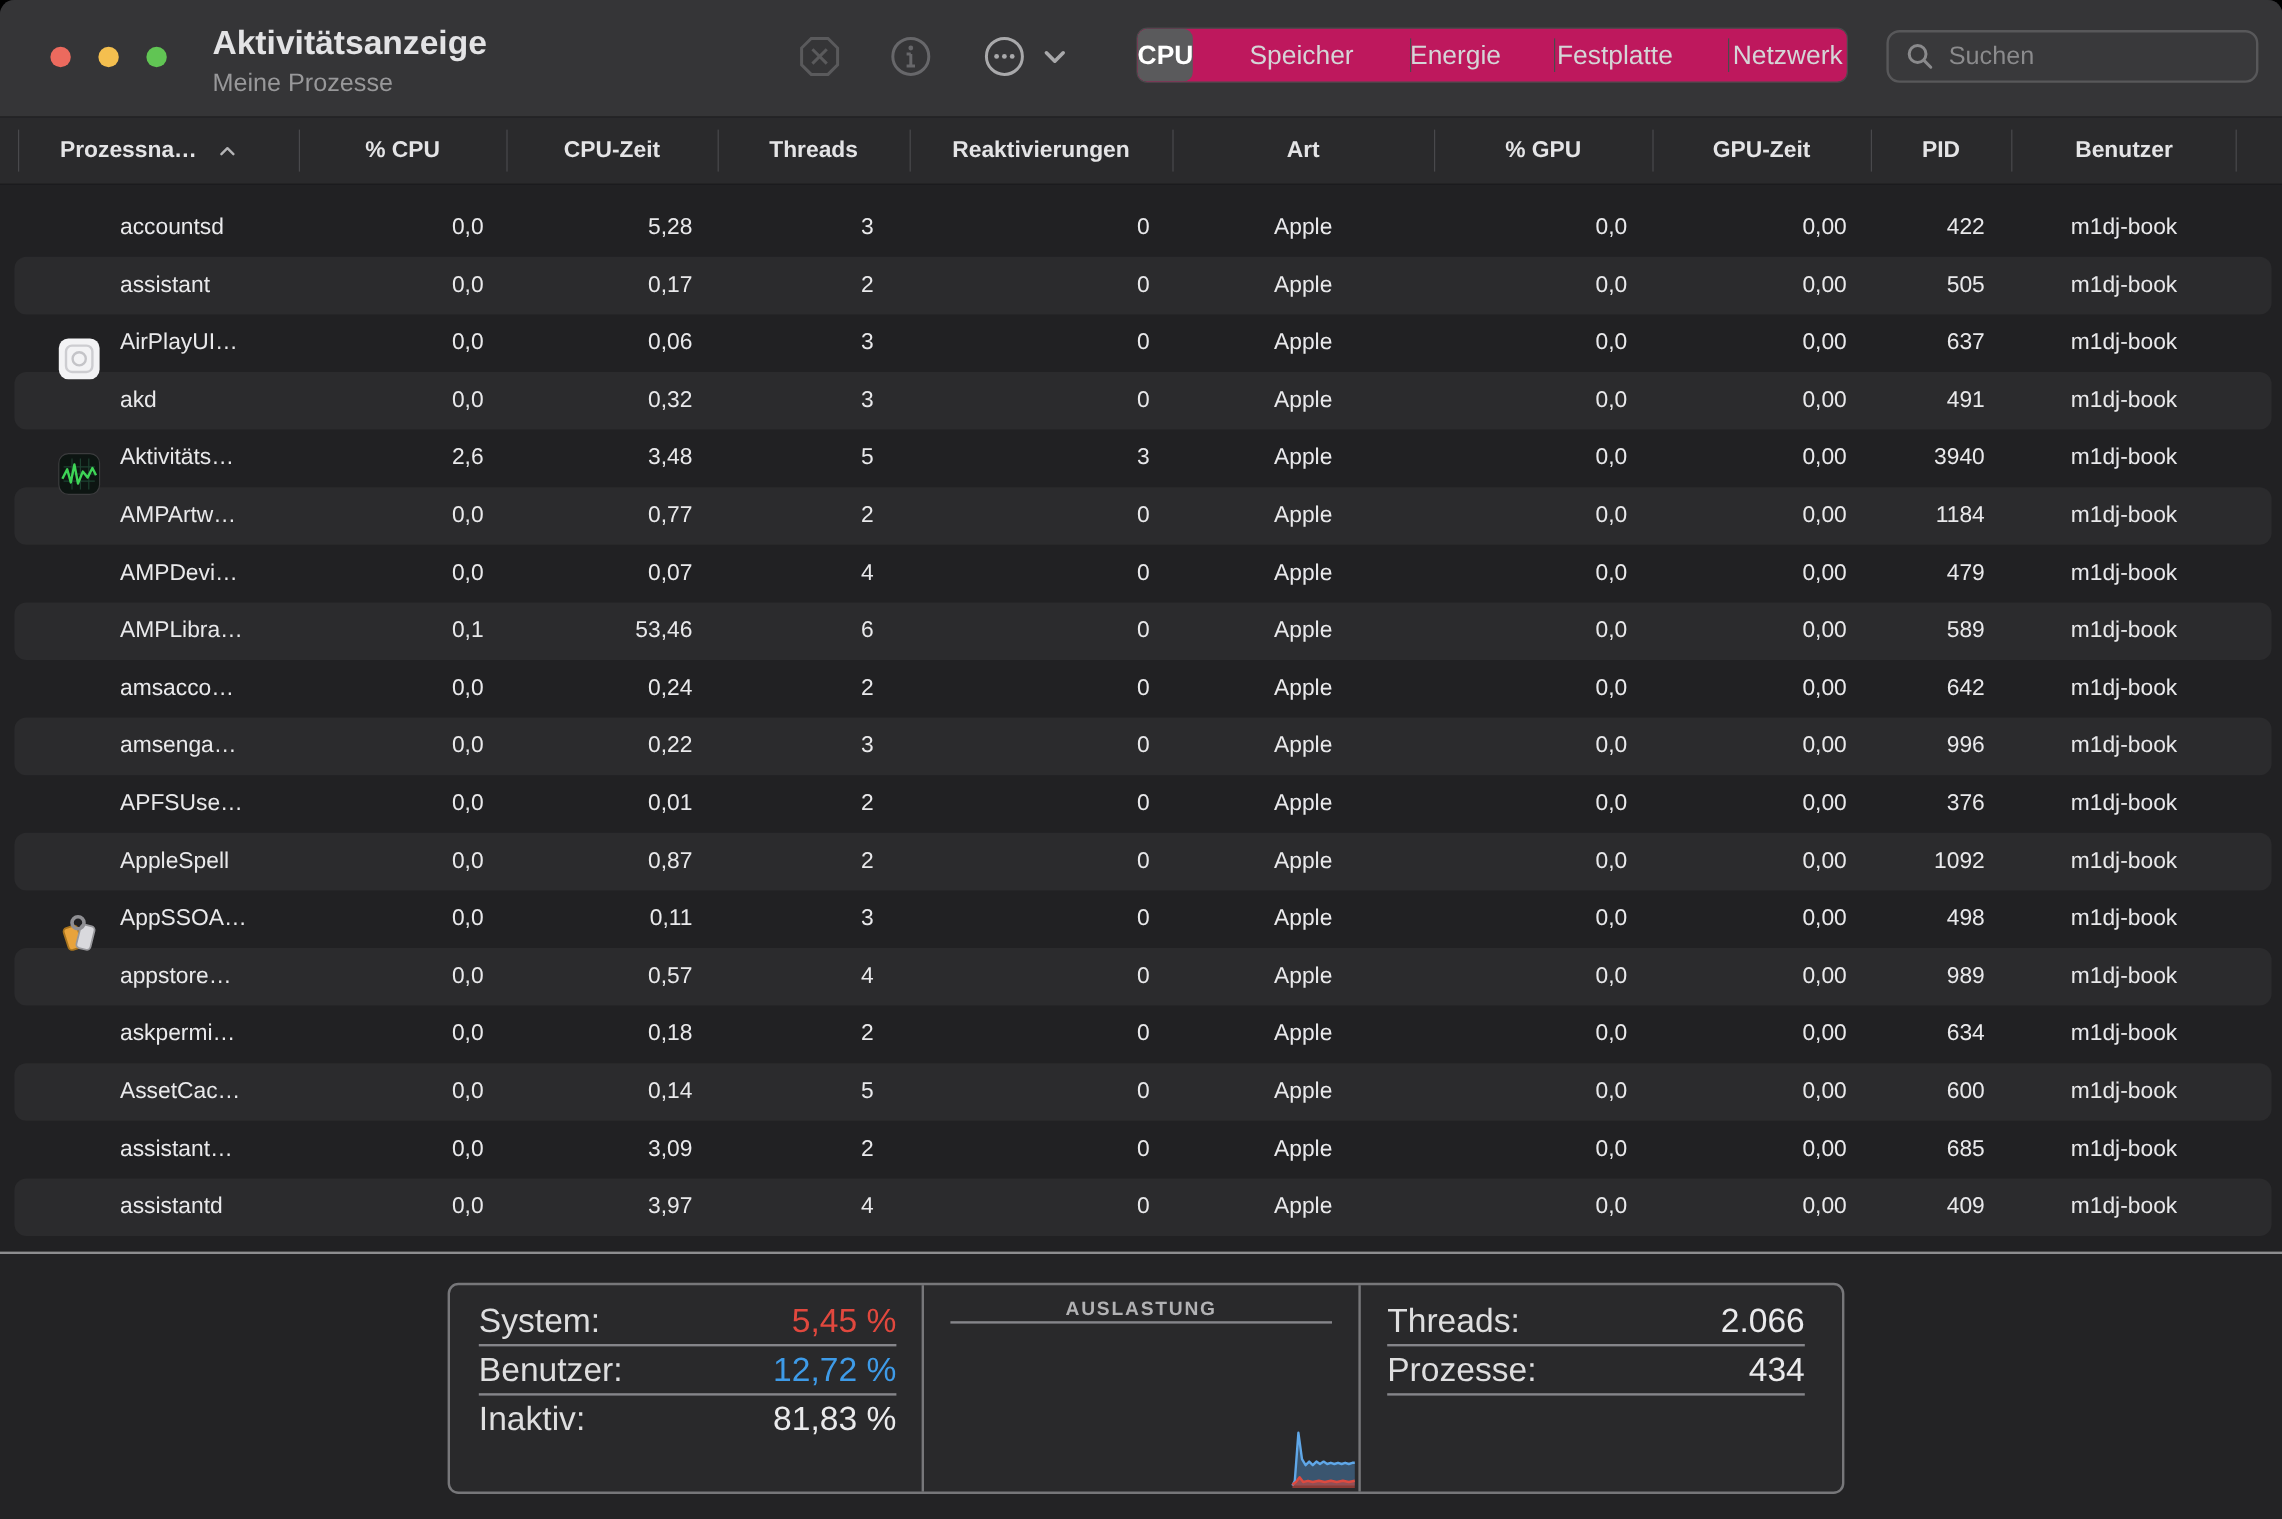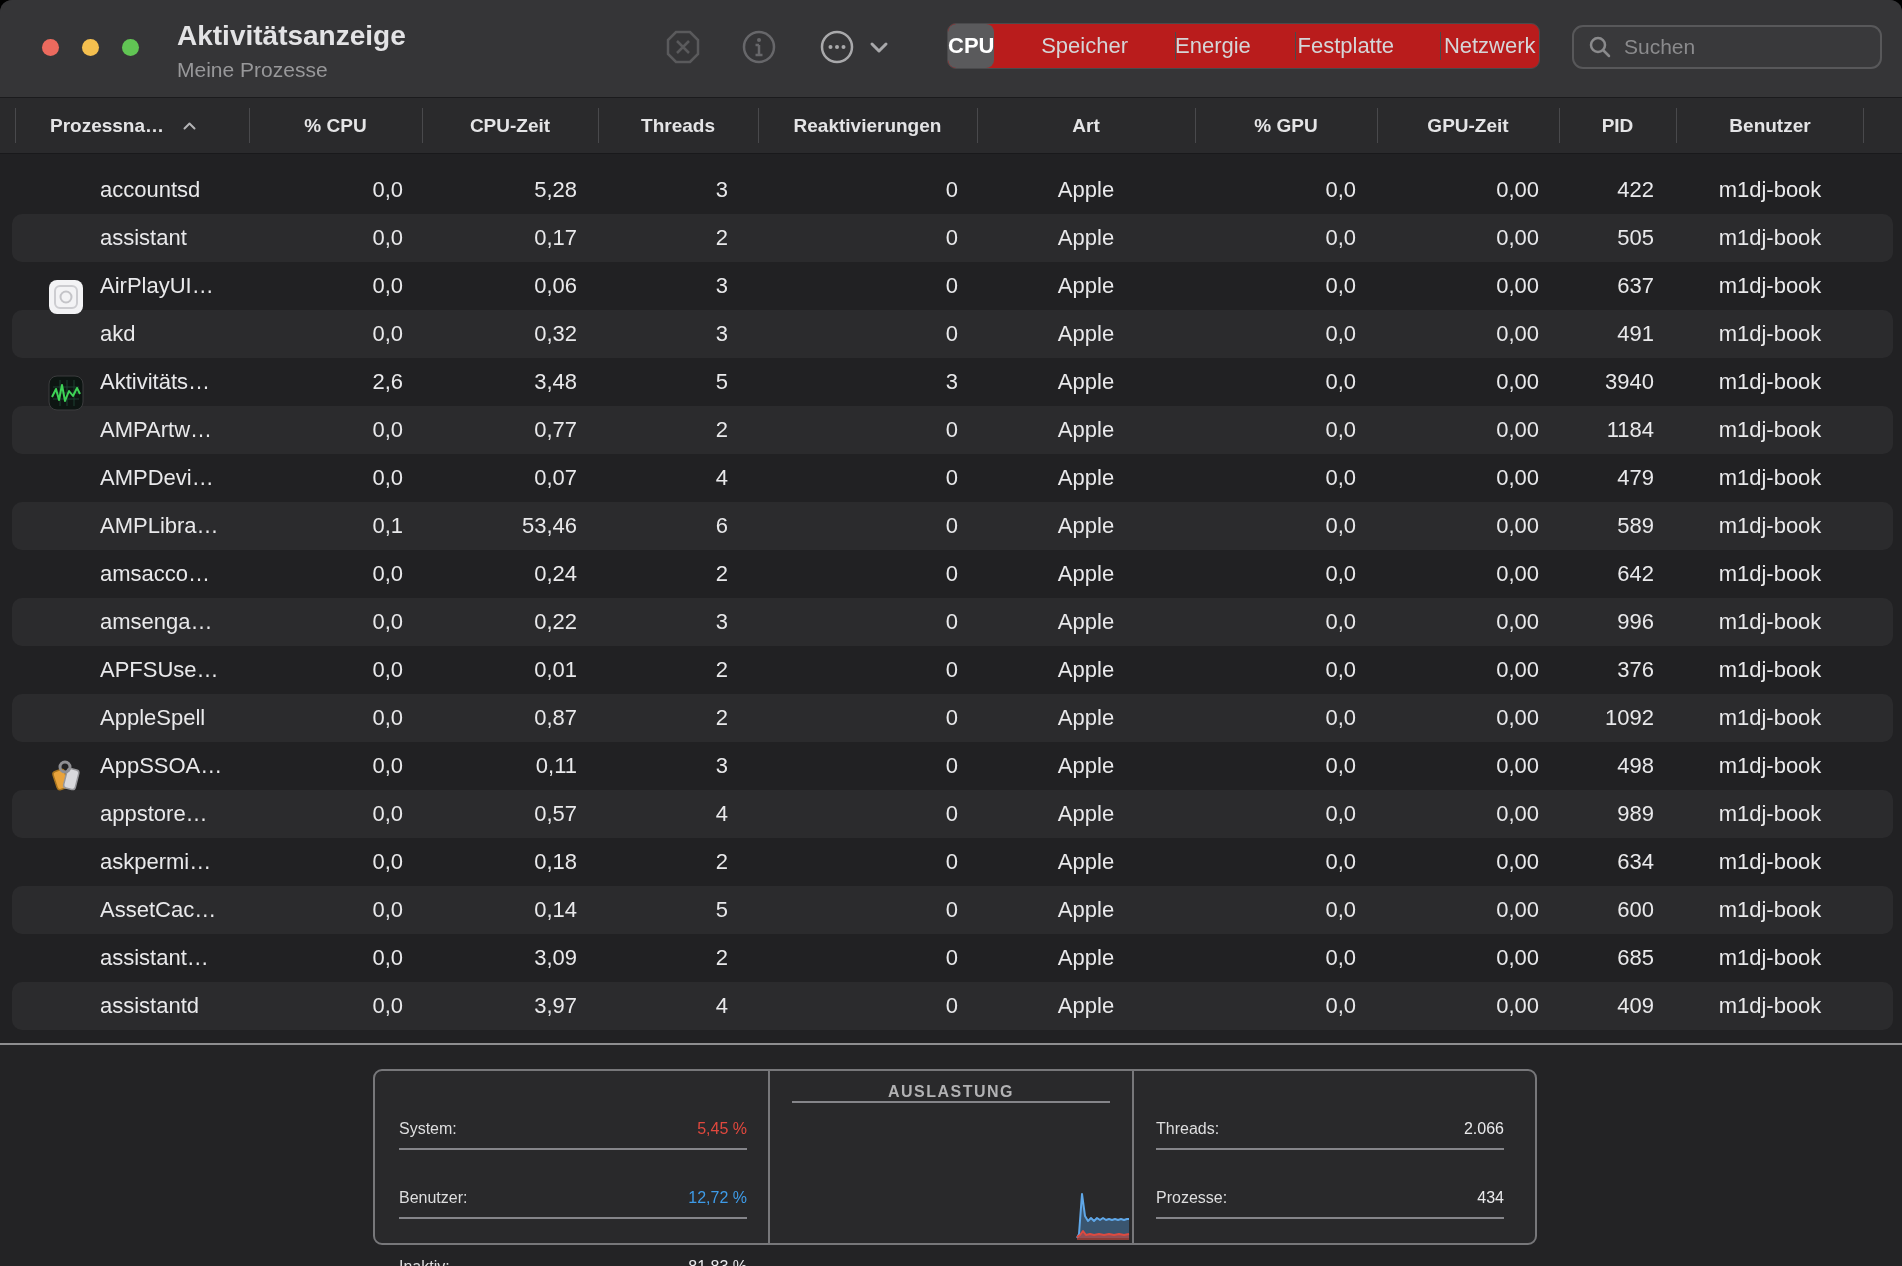--- a/index.html
+++ b/index.html
@@ -15,57 +15,57 @@
   #title-block{position:absolute;left:177px;top:22px;line-height:1;}
   #win-title{font-size:28px;font-weight:bold;color:#e3e3e5;}
   #win-subtitle{margin-top:9px;font-size:21px;color:#98989a;}
   .tb-icon{position:absolute;top:28px;width:38px;height:38px;}
   #btn-stop{left:664px;}
   #btn-info{left:740px;}
   #btn-more{left:818px;}
   #btn-more-chevron{left:866px;top:36px;width:26px;height:22px;}
 
   
-  #segments{position:absolute;left:947px;top:23px;width:593px;height:46px;box-sizing:border-box;border:1px solid #4a4a4c;border-radius:9px;background:#b91c1c;display:flex;align-items:stretch;overflow:hidden;gap:44px;}
+  #segments{position:absolute;left:947px;top:23px;width:593px;height:46px;box-sizing:border-box;border:1px solid #4a4a4c;border-radius:9px;background:#be185d;display:flex;align-items:stretch;overflow:hidden;gap:44px;}
   .seg{display:flex;align-items:center;justify-content:center;font-size:22px;color:#d5d5d7;position:relative;}
   .seg.sel{background:#5a5a5c;border-radius:8px;color:#fff;font-weight:bold;}
   .seg:nth-child(n+3):before{content:"";position:absolute;left:0;top:8px;bottom:8px;width:1px;background:#4a4a4c;}
   .seg.w1{width:62px}.seg.w2{width:133px}.seg.w3{width:110px}.seg.w4{width:146px}.seg.w5{width:142px}
 
   
   #search{position:absolute;left:1572px;top:25px;width:310px;height:44px;box-sizing:border-box;border:2px solid #58585a;border-radius:11px;background:#39393b;display:flex;align-items:center;}
   #search svg{margin-left:14px;flex:0 0 auto;}
   #search-text{margin-left:12px;font-size:21px;color:#8b8b8d;}
 
   
   #thead{position:relative;height:55px;flex:0 0 55px;background:#2a2a2c;border-bottom:1px solid #19191b;display:grid;grid-template-columns:249px 173px 176px 160px 219px 218px 182px 182px 117px 188px 38px;align-items:center;}
   .hcell{font-size:19px;font-weight:600;color:#e4e4e6;text-align:center;white-space:nowrap;}
   .hcell.first{text-align:left;padding-left:50px;display:flex;align-items:center;gap:18px;}
   .hdiv{position:absolute;top:10px;bottom:10px;width:1px;background:#49494c;}
 
   
   #tbody{position:relative;flex:1 1 auto;background:#212123;padding-top:12px;overflow:hidden;}
-  .row{height:48px;margin:0 9px 0 12px;display:grid;grid-template-columns:237px 173px 176px 160px 219px 218px 182px 182px 117px 188px 29px;align-items:center;color:#e9e9eb;font-size:22px;}
+  .row{height:48px;margin:0 9px 0 12px;display:grid;grid-template-columns:237px 173px 176px 160px 219px 218px 182px 182px 117px 188px 29px;align-items:center;color:#e9e9eb;font-size:19px;}
   .row.striped{background:#2b2b2d;border-radius:10px;}
   .cell{white-space:nowrap;}
   .c-name{position:relative;padding-left:88px;box-sizing:border-box;}
   .p-icon{position:absolute;left:36px;top:6px;width:36px;height:36px;}
   .num{text-align:right;box-sizing:border-box;}
   .pad-cpu{padding-right:19px}.pad-ctime{padding-right:21px}.pad-thr{padding-right:30px}
   .pad-wake{padding-right:19px}.pad-gpu{padding-right:21px}.pad-gtime{padding-right:20px}.pad-pid{padding-right:22px}
   .ctr{text-align:center;}
 
   
   #footer{position:relative;height:221px;flex:0 0 221px;background:#232325;border-top:2px solid #8e8e90;}
   #stats-box{position:absolute;left:373px;top:24px;width:1164px;height:176px;box-sizing:border-box;border:2px solid #77777a;border-radius:9px;background:#29292b;display:flex;}
   .sec{box-sizing:border-box;height:100%;position:relative;}
   #sec-cpu{width:393px;padding:10px 21px 0 24px;}
   #sec-load{width:366px;border-left:2px solid #77777a;border-right:2px solid #77777a;}
   #sec-counts{width:399px;padding:10px 29px 0 22px;}
-  .stat-row{display:flex;justify-content:space-between;align-items:center;height:39px;font-size:16px;color:#dededf;margin-top:28px;}
+  .stat-row{display:flex;justify-content:space-between;align-items:center;height:39px;font-size:28px;color:#dededf;}
   .stat-row.lined{border-bottom:2px solid #85858a;}
   .stat-val{color:#eaeaec;}
   #load-title{margin:12px 22px 0 22px;text-align:center;font-size:16px;font-weight:bold;letter-spacing:1.5px;color:#b2b2b4;padding-bottom:0;border-bottom:2px solid #85858a;}
   #load-graph{position:absolute;right:0;bottom:2px;}
 </style>
 </head>
 <body>
 
 <div id="window">
 

